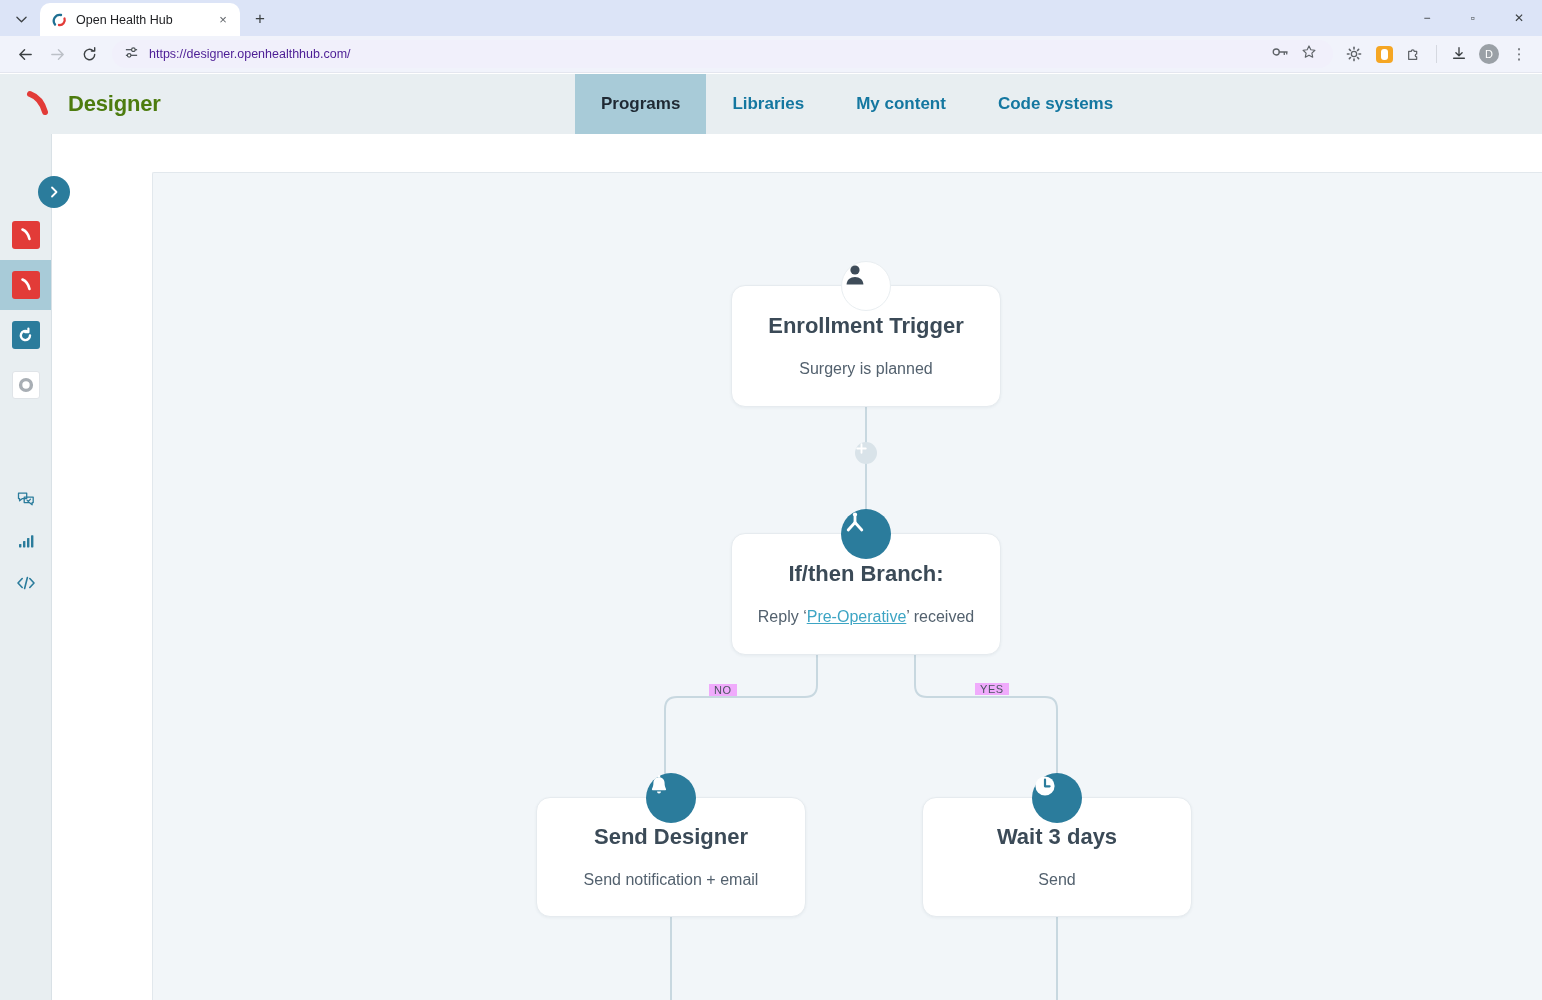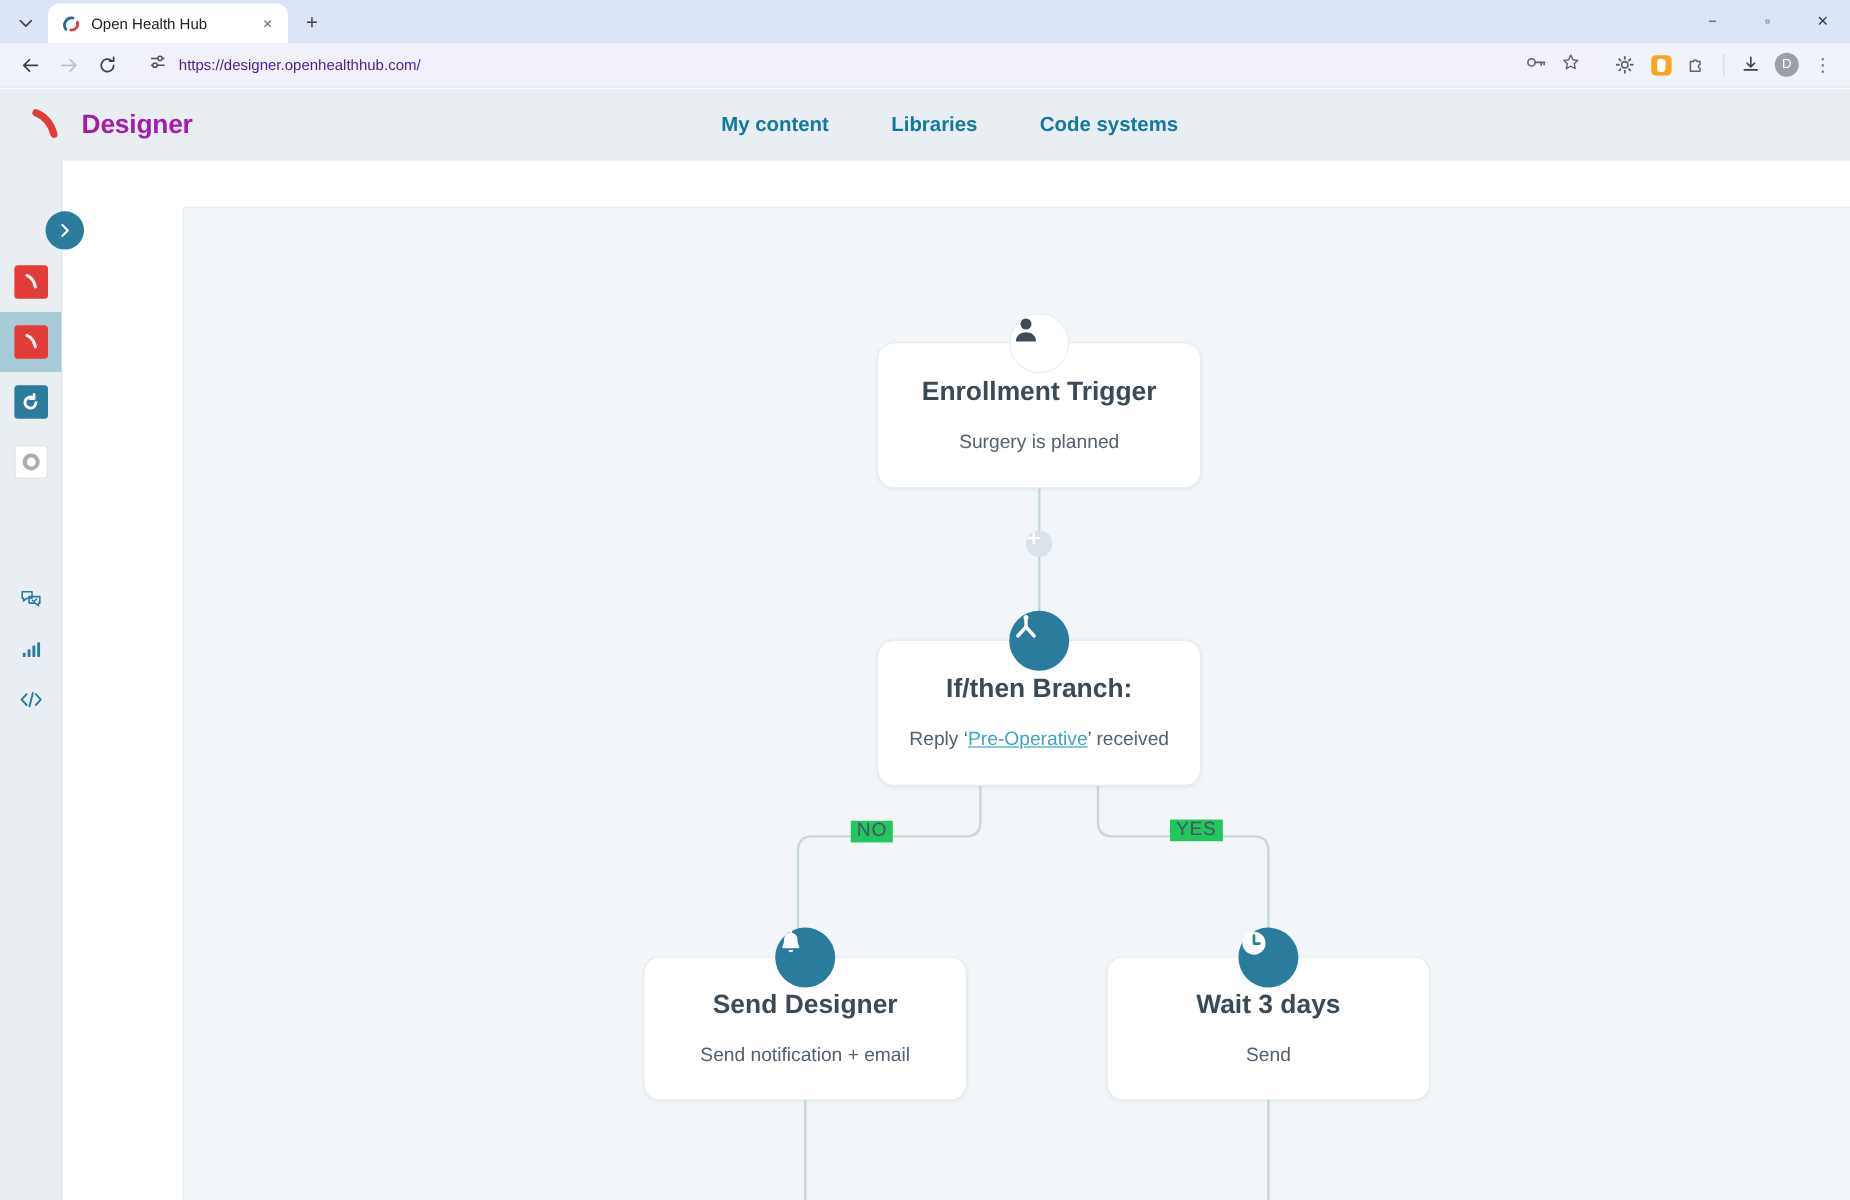--- a/index.html
+++ b/index.html
@@ -133,21 +133,21 @@
   .brand {
     display: flex; align-items: center;
     gap: 10px;
     padding-left: 24px;
     width: 575px;
   }
   .logo-swoosh {
     width: 34px; height: 30px; position: relative;
   }
   .brand-name {
-    font-size: 22px; font-weight: bold; color: #a21caf;
+    font-size: 22px; font-weight: bold; color: #4d7c0f;
     letter-spacing: -0.2px;
   }
   .main-nav { display: flex; align-items: stretch; }
   .nav-tab {
     display: flex; align-items: center; justify-content: center;
     padding: 0 26px;
     font-size: 17px; font-weight: bold;
     color: #1477a0;
   }
   .nav-tab.active {
@@ -258,24 +258,24 @@
   .plus-node {
     position: absolute;
     width: 22px; height: 22px;
     border-radius: 50%;
     background: #d9e3e9;
     display: flex; align-items: center; justify-content: center;
     z-index: 3;
   }
   .edge-label {
     position: absolute;
-    font-size: 16px;
+    font-size: 11px;
     color: #4a5560;
     letter-spacing: 0.6px;
-    background: #22c55e;
+    background: #f0abfc;
     padding: 0 5px;
     z-index: 2;
   }
 </style>
 </head>
 <body>
 
 <div class="browser">
 
   <div class="tabstrip">
@@ -388,22 +388,23 @@
     <div class="app-header">
       <div class="brand">
         <span class="logo-swoosh">
           <svg width="34" height="30" viewBox="0 0 34 30">
             <path d="M6 5 C13 7.5 18.5 14 21 23" stroke="#e23b38" stroke-width="6" fill="none" stroke-linecap="round"></path>
           </svg>
         </span>
         <span class="brand-name">Designer</span>
       </div>
       <div class="main-nav">
+        <div class="nav-tab active">Programs</div>
+        <div class="nav-tab">Libraries</div>
         <div class="nav-tab">My content</div>
-        <div class="nav-tab">Libraries</div>
         <div class="nav-tab">Code systems</div>
       </div>
     </div>
 
     <div class="app-body">
 
       <div class="rail">
         <div class="rail-toggle">
           <svg width="14" height="14" viewBox="0 0 14 14">
               <path d="M5 2.5L9.5 7 5 11.5" stroke="#ffffff" stroke-width="1.8" fill="none" stroke-linecap="round" stroke-linejoin="round"></path>

